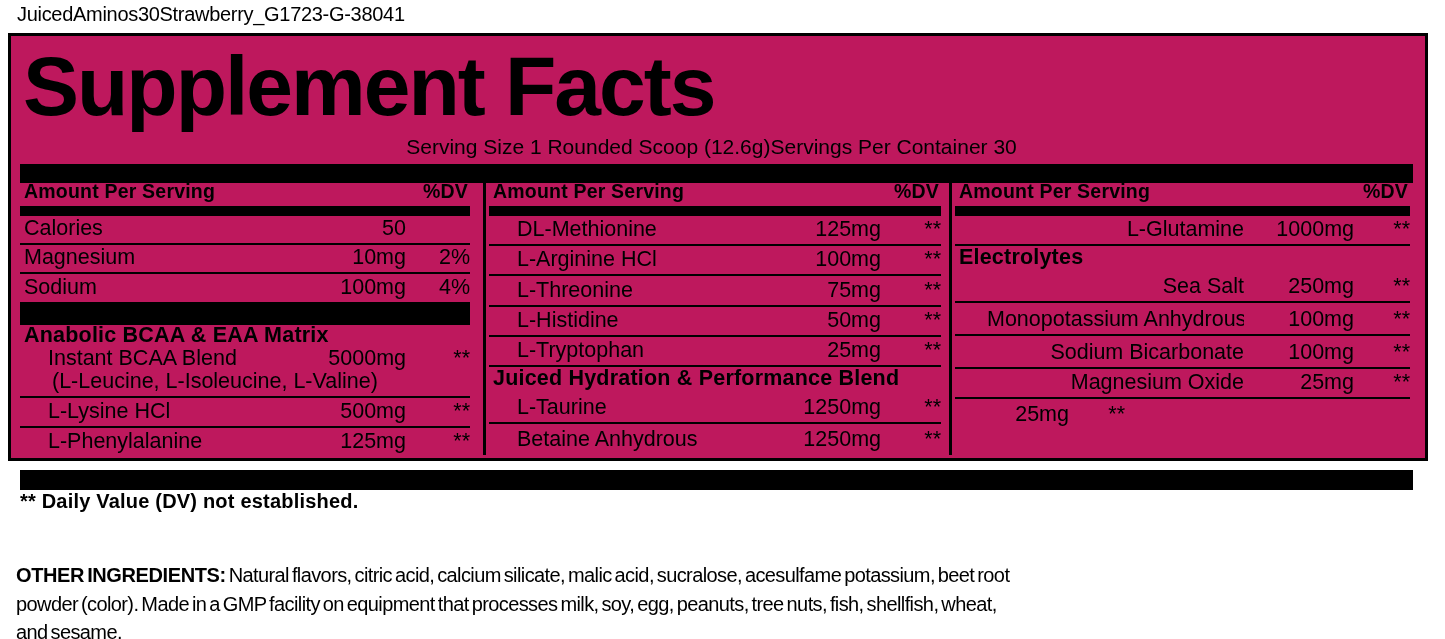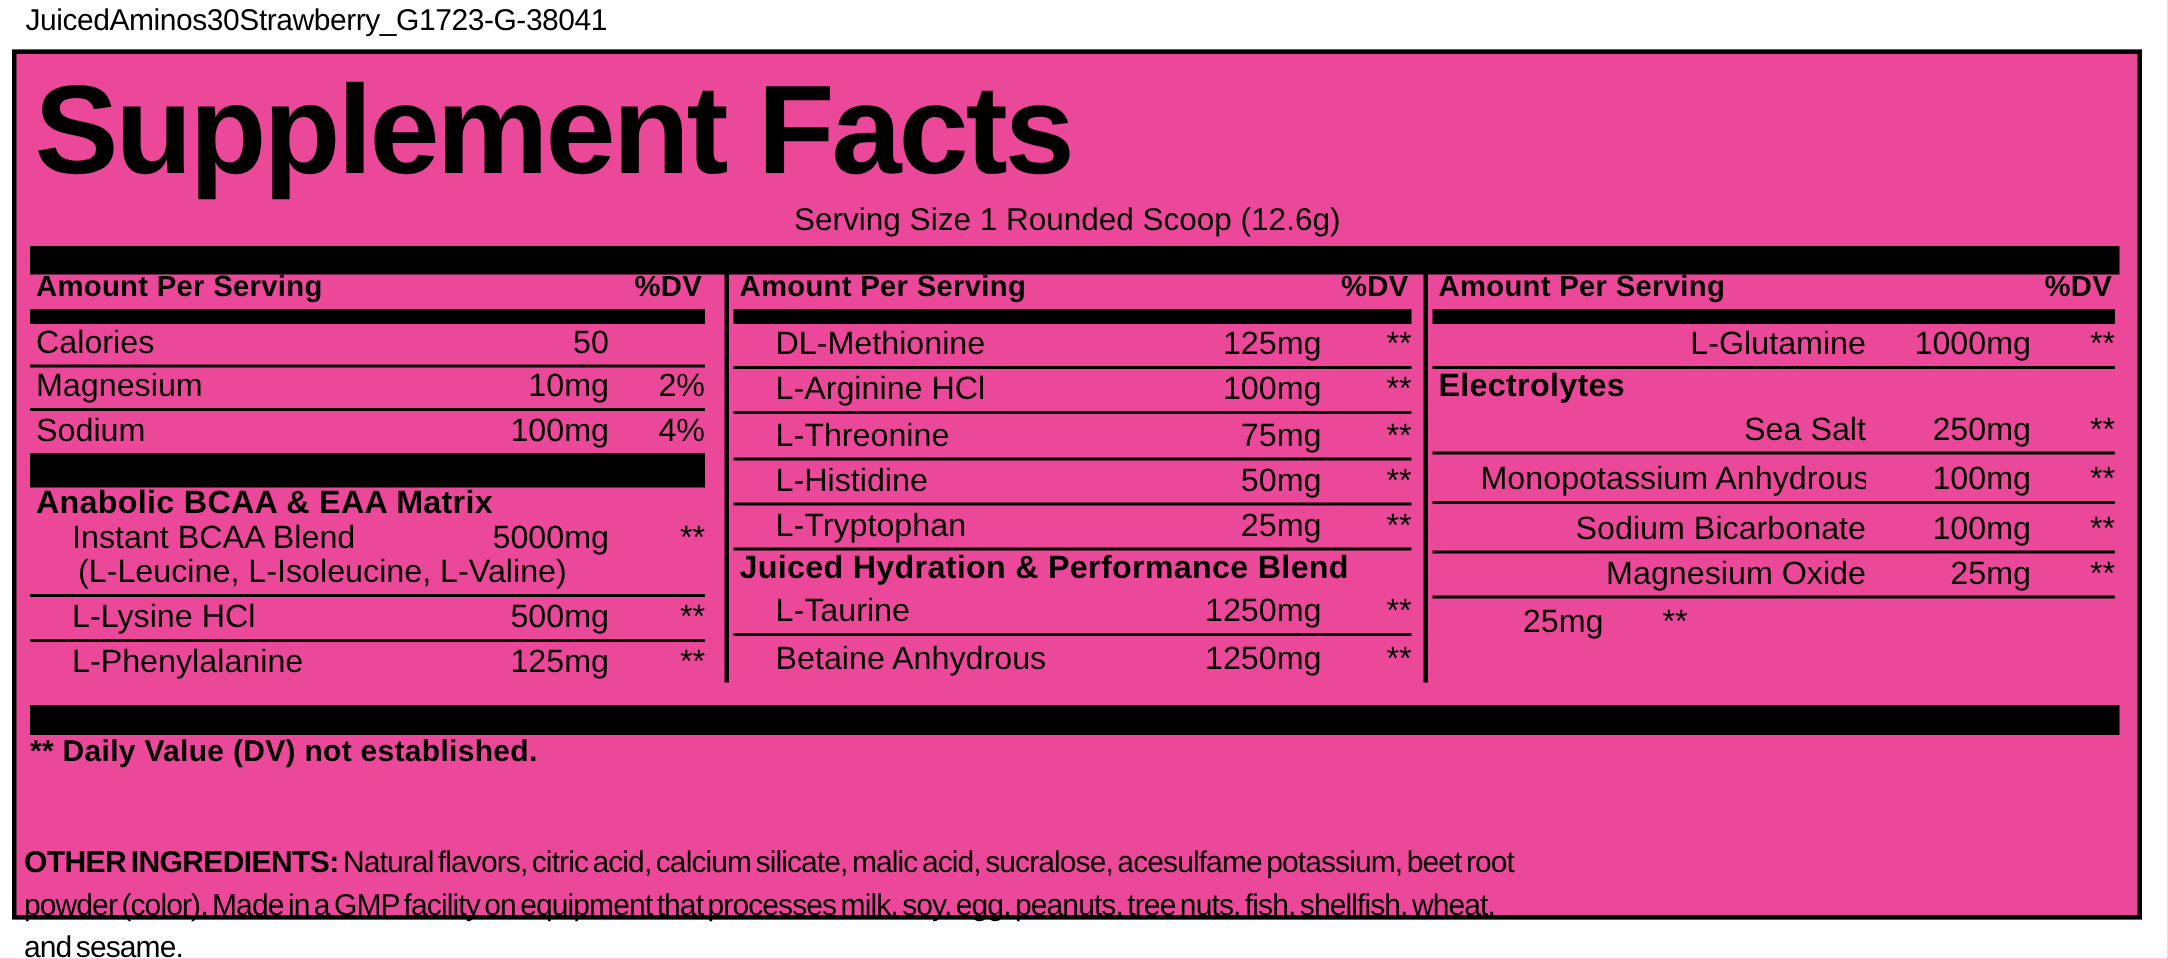--- a/index.html
+++ b/index.html
@@ -1,20 +1,20 @@
 <!DOCTYPE html>
 <html><head>
 <meta charset="utf-8">
 <style>
   html,body{margin:0;padding:0;background:#fff;}
   body{width:1445px;height:639px;position:relative;overflow:hidden;
        font-family:"Liberation Sans","DejaVu Sans",sans-serif;color:#000;}
   .file-label{position:absolute;left:17px;top:3px;font-size:20px;letter-spacing:-0.3px;text-align:right;}
-  .box{position:absolute;left:8px;top:33px;width:1420px;height:580px;
-       border:3px solid #000;box-sizing:border-box;background:#ec4899;}
+  .box{position:absolute;left:8px;top:33px;width:1420px;height:428px;
+       border:3px solid #000;box-sizing:border-box;background:#be185d;}
   .title{position:absolute;left:12px;top:4px;font-size:84px;font-weight:bold;
          letter-spacing:-2px;line-height:1.1;white-space:nowrap;}
   .serving-row{position:absolute;left:14px;right:27px;top:99px;display:flex;
          justify-content:center;font-size:21px;}
   .topbar{position:absolute;left:9px;right:12px;top:128px;height:19px;background:#000;}
   .cols{position:absolute;left:9px;right:12px;top:132px;height:287px;display:flex;}
   .col{box-sizing:border-box;}
   .c1{width:463px;padding-right:13px;}
   .c2{width:466px;border-left:3px solid #000;padding-left:3px;padding-right:8px;}
   .c3{width:464px;border-left:3px solid #000;padding-left:3px;padding-right:3px;}
@@ -44,20 +44,21 @@
 </head>
 <body>
 
 <div class="file-label">JuicedAminos30Strawberry_G1723-G-38041</div>
 
 <div class="box">
   <div class="title">Supplement Facts</div>
 
   <div class="serving-row">
     <span>Serving Size 1 Rounded Scoop (12.6g)</span>
+    <span>Servings Per Container 30</span>
   </div>
 
   <div class="topbar"></div>
 
   <div class="cols">
 
     <div class="col c1">
       <div class="colhead">
         <span>Amount Per Serving</span>
         <span>%DV</span>

